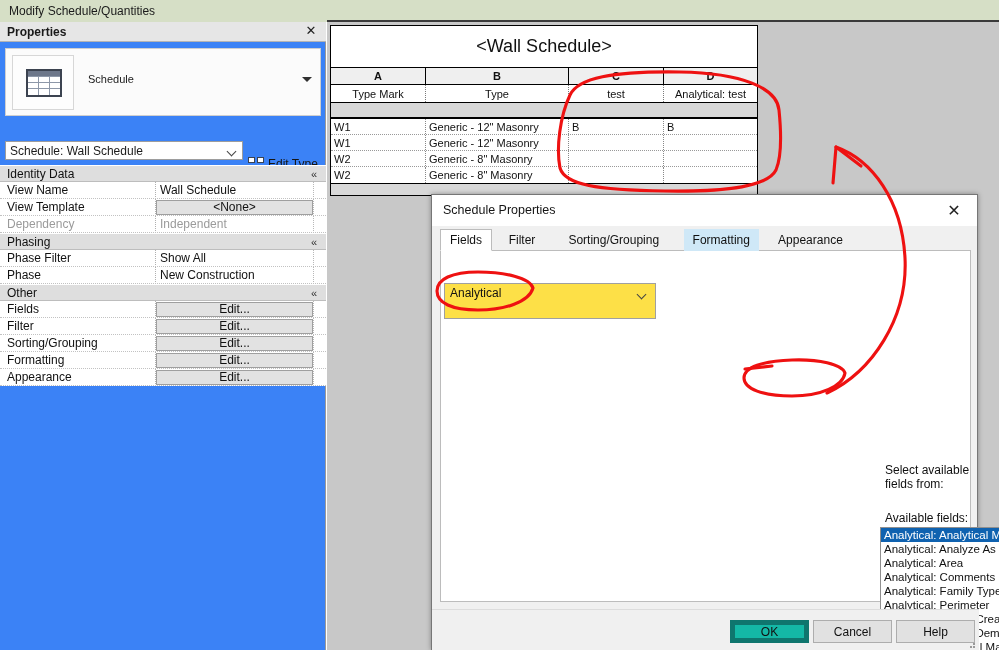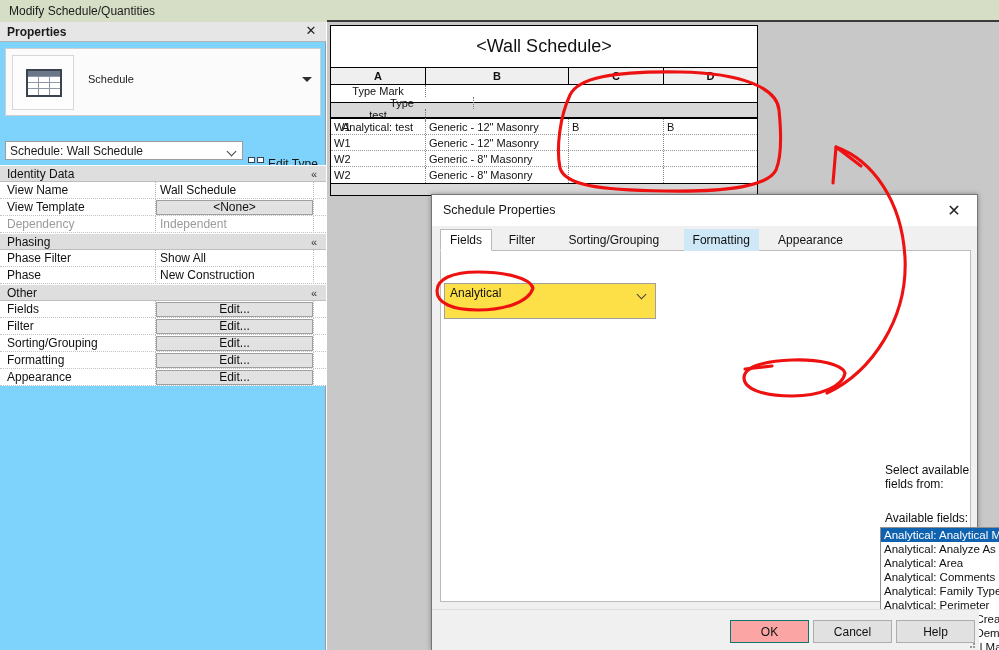--- a/index.html
+++ b/index.html
@@ -19,21 +19,21 @@
     background: #d6dfc6;
   }
   .ribbon-title {
     position: absolute; left: 9px; top: 4px;
     font-size: 12px; color: #1a1a1a;
   }
 
   
   .props-panel {
     position: absolute; left: 0; top: 22px; width: 326px; height: 628px;
-    background: #7dd3fc; border-right: 1px solid #9a9a9a;
+    background: #3b82f6; border-right: 1px solid #9a9a9a;
   }
   .props-header {
     position: absolute; left: 0; top: 0; width: 326px; height: 20px;
     background: #e6e6e6; border-bottom: 1px solid #b4b4b4;
   }
   .props-header-title {
     position: absolute; left: 7px; top: 3px; font-size: 12px;
     font-weight: bold; color: #1a1a1a;
   }
   .props-close {
@@ -141,21 +141,21 @@
     height: 42px; border-bottom: 1px solid #000;
     display: flex; align-items: center; justify-content: center;
     font-size: 18px; color: #111; background: #fff;
   }
   .sched-colhdr { display: flex; height: 17px; background: #efefef; border-bottom: 1px solid #000; }
   .sched-colhdr div {
     display:flex; align-items:center; justify-content:center;
     font-size: 11px; font-weight: bold; color:#111; border-right: 1px solid #000;
   }
   .sched-colhdr div:last-child { border-right: none; }
-  .sched-fieldhdr { display: flex; height: 18px; background: #fff; border-bottom: 1px solid #000; flex-direction: column; }
+  .sched-fieldhdr { display: flex; height: 18px; background: #fff; border-bottom: 1px solid #000; }
   .sched-fieldhdr div {
     display:flex; align-items:center; justify-content:center;
     font-size: 11px; color:#111; border-right: 1px dotted #7a7a7a;
   }
   .sched-fieldhdr div:last-child { border-right: none; }
   .sched-gap { height: 15px; background:#d8d8d8; border-bottom:1px solid #000; }
   .sched-row { display: flex; height: 16px; background: #fff; border-bottom: 1px dotted #999; }
   .sched-row:last-child { border-bottom: none; }
   .sched-row div {
     display:flex; align-items:center; padding-left: 3px;
@@ -218,21 +218,21 @@
 
   .chk-wrap { position: absolute; left: 453px; top: 581px; cursor: pointer; }
 
   .dlg-btnbar { position: absolute; left: 0; top: 414px; width: 547px; height: 42px; background: #f0f0f0; border-top: 1px solid #dcdcdc;}
   .dbtn {
     position: absolute; top: 10px; height: 23px; width: 79px;
     background: #e1e1e1; border: 1px solid #adadad;
     display:flex; align-items:center; justify-content:center;
     font-size: 12px; color: #111; cursor: pointer;
   }
-  .dbtn.primary { background: #fca5a5; border: 1px solid #0f766e; }
+  .dbtn.primary { background: #14b8a6; border: 5px solid #0f766e; }
   .grip { position: absolute; right: 3px; bottom: 2px; width: 10px; height: 10px; }
   .grip i { position:absolute; width:2px;height:2px;background:#9a9a9a; }
 
   
   .annot { position: absolute; left: 0; top: 0; width: 999px; height: 650px; pointer-events: none; }
 </style>
 </head>
 <body>
 
 <div id="root">

